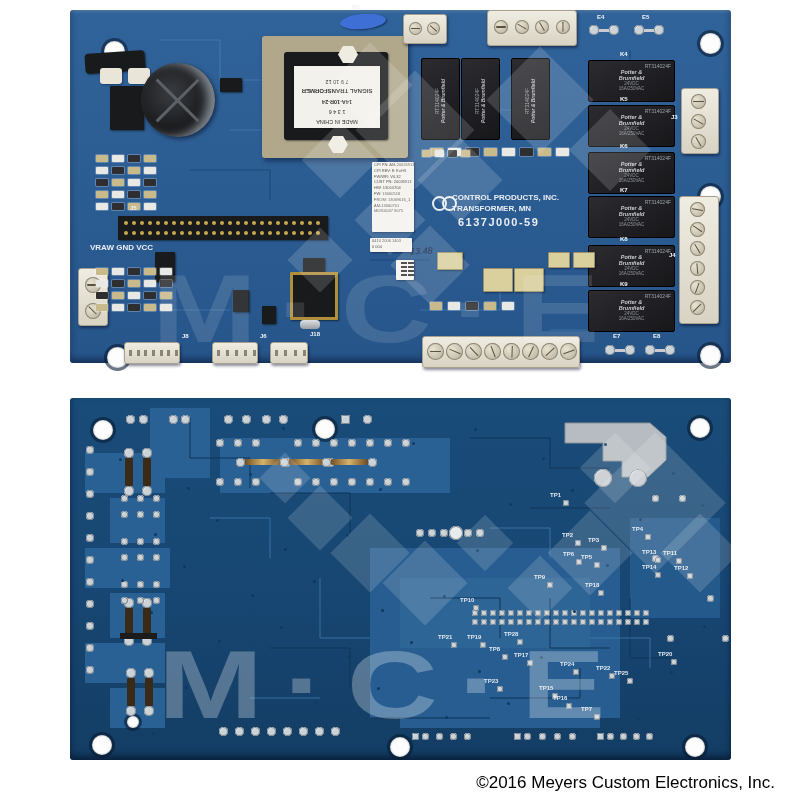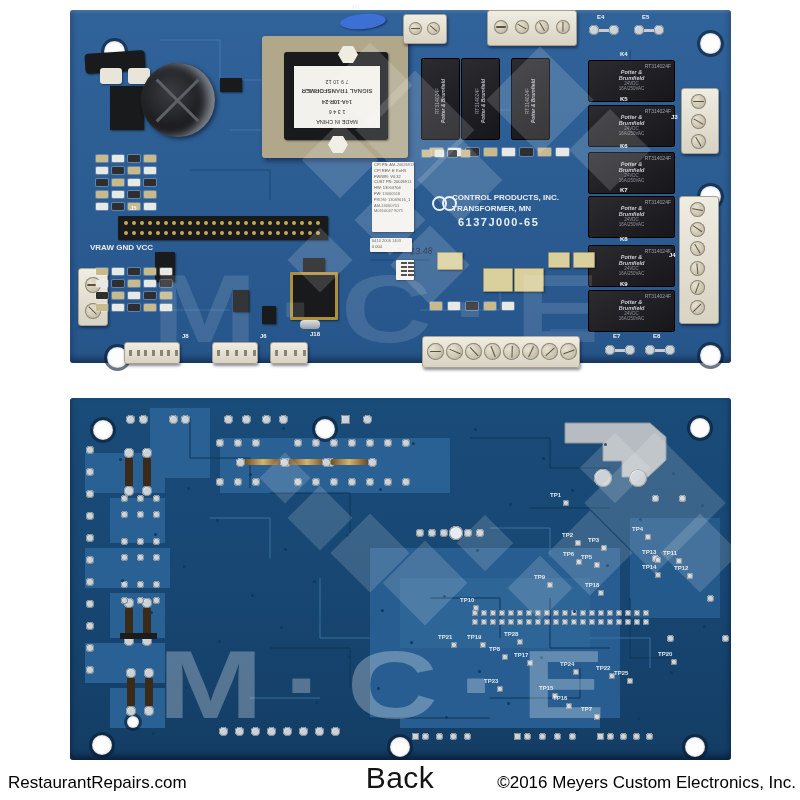--- a/index.html
+++ b/index.html
@@ -10,21 +10,21 @@
      background:linear-gradient(180deg,#30639a 0%,#2b5c91 55%,#26558a 100%);
      box-shadow:inset 0 -4px 7px rgba(0,0,20,.45), inset 0 2px 3px rgba(255,255,255,.15);}
   .back-board{left:70px;top:398px;width:661px;height:362px;
      background:linear-gradient(180deg,#1a4c79 0%,#174672 55%,#133d64 100%);
      box-shadow:inset 0 -4px 7px rgba(0,0,20,.5);}
   .caption{position:absolute;left:0;width:800px;text-align:center;font-size:30px;
      color:#141414;letter-spacing:.5px;}
   .caption.front{top:365px;}
   .caption.back{top:761px;}
   .footer-site{position:absolute;left:8px;bottom:7px;font-size:17px;color:#000;}
-  .footer-copy{position:absolute;right:4px;bottom:7px;font-size:17px;color:#000;}
+  .footer-copy{position:absolute;right:25px;bottom:7px;font-size:17px;color:#000;}
   .hole{position:absolute;border-radius:50%;background:#fdfdfd;
      box-shadow:0 0 0 3px rgba(8,28,52,.6), inset 0 0 2px rgba(0,0,0,.4);}
   .pad{position:absolute;border-radius:50%;background:#ccd3d8;
      box-shadow:inset 0 0 0 1px #7e8890, inset 1px 1px 1px #fff;}
   .pad.sq{border-radius:2px;}
   .via{position:absolute;border-radius:50%;background:#0e3a61;}
   .silk{position:absolute;color:#e9eef4;white-space:nowrap;}
   .wm-d{position:absolute;background:rgba(255,255,255,.15);transform:rotate(45deg);}
   .wm-letters{position:absolute;font-weight:800;color:rgba(255,255,255,.16);
      transform:scaleX(1.3);transform-origin:left top;letter-spacing:16px;
@@ -67,21 +67,21 @@
         </g>
         <g fill="none" stroke="#1d4576" stroke-width="1.2" opacity=".8">
           <path d="M120,160 h80 v30"></path>
           <path d="M300,250 h60"></path>
           <path d="M560,40 v30"></path>
         </g>
       </svg>
     <div class="silk" style="left:20px;top:233px;font-size:8px;font-weight:bold;">VRAW  GND   VCC</div>
     <div class="silk" style="left:382px;top:183px;font-size:8px;font-weight:bold;">CONTROL PRODUCTS, INC.</div>
     <div class="silk" style="left:382px;top:194px;font-size:8px;font-weight:bold;">TRANSFORMER, MN</div>
-    <div class="silk" style="left:388px;top:206px;font-size:11px;font-weight:bold;letter-spacing:1.5px;">6137J000-65</div>
+    <div class="silk" style="left:388px;top:206px;font-size:11px;font-weight:bold;letter-spacing:1.5px;">6137J000-59</div>
     <div class="silk" style="left:340px;top:236px;font-size:9px;color:#16213a;font-style:italic;transform:rotate(-3deg);">13.48</div>
     <div id="frontGen">
         <div class="hole" style="left: 34px; top: 31px; width: 21px; height: 21px;"></div>
         <div class="hole" style="left: 630px; top: 23px; width: 21px; height: 21px;"></div>
         <div class="hole" style="left: 630px; top: 176px; width: 21px; height: 21px;"></div>
         <div class="hole" style="left: 630px; top: 335px; width: 21px; height: 21px;"></div>
         <div class="hole" style="left: 37px; top: 337px; width: 21px; height: 21px;"></div>
         <div class="blk" style="left: 15px; top: 42px; width: 60px; height: 20px; transform: rotate(-4deg); border-radius: 4px;"></div>
         <div style="position: absolute; left: 30px; top: 58px; width: 22px; height: 16px; background: rgb(233, 229, 216); border-radius: 3px; box-shadow: rgba(0, 0, 30, 0.4) 1px 1px 2px;"></div>
         <div style="position: absolute; left: 58px; top: 58px; width: 22px; height: 16px; background: rgb(233, 229, 216); border-radius: 3px; box-shadow: rgba(0, 0, 30, 0.4) 1px 1px 2px;"></div>
@@ -782,17 +782,15 @@
         <div class="wm-d" style="left: 602px; top: 127px; width: 56px; height: 56px;"></div>
         <div class="wm-d" style="left: 520px; top: 45px; width: 50px; height: 50px;"></div>
         <div class="wm-d" style="left: 227px; top: 97px; width: 46px; height: 46px;"></div>
         <div class="wm-d" style="left: 272px; top: 127px; width: 56px; height: 56px;"></div>
         <div class="wm-d" style="left: 325px; top: 155px; width: 60px; height: 60px;"></div>
         <div class="wm-d" style="left: 197px; top: 62px; width: 36px; height: 36px;"></div>
         <div class="wm-d" style="left: 395px; top: 125px; width: 40px; height: 40px;"></div>
       </div>
     <div class="wm-letters wm-back" style="left:88px;top:238px;">M·C·E</div>
   </div>
-  <div class="caption back">Back</div>
 
-  <div class="footer-site">RestaurantRepairs.com</div>
   <div class="footer-copy">©2016 Meyers Custom Electronics, Inc.</div>
 </div>
 
 </body></html>

